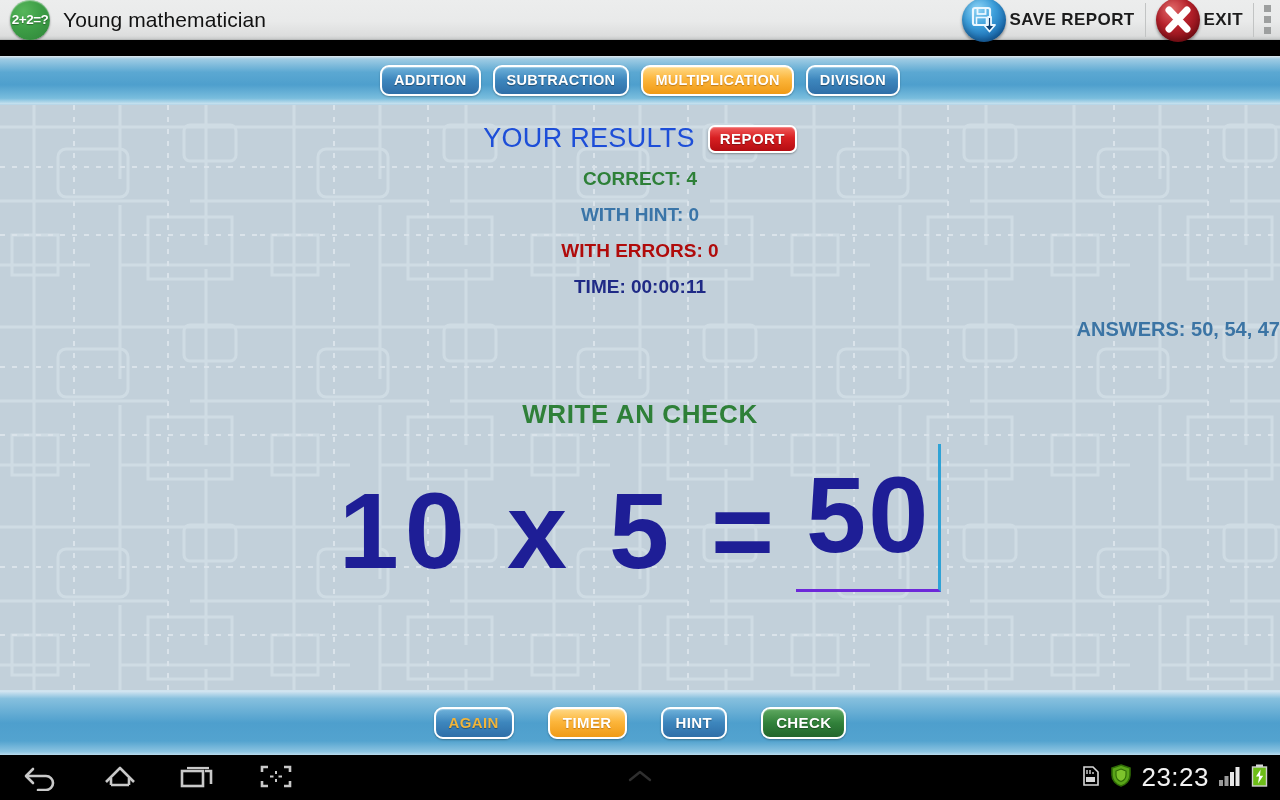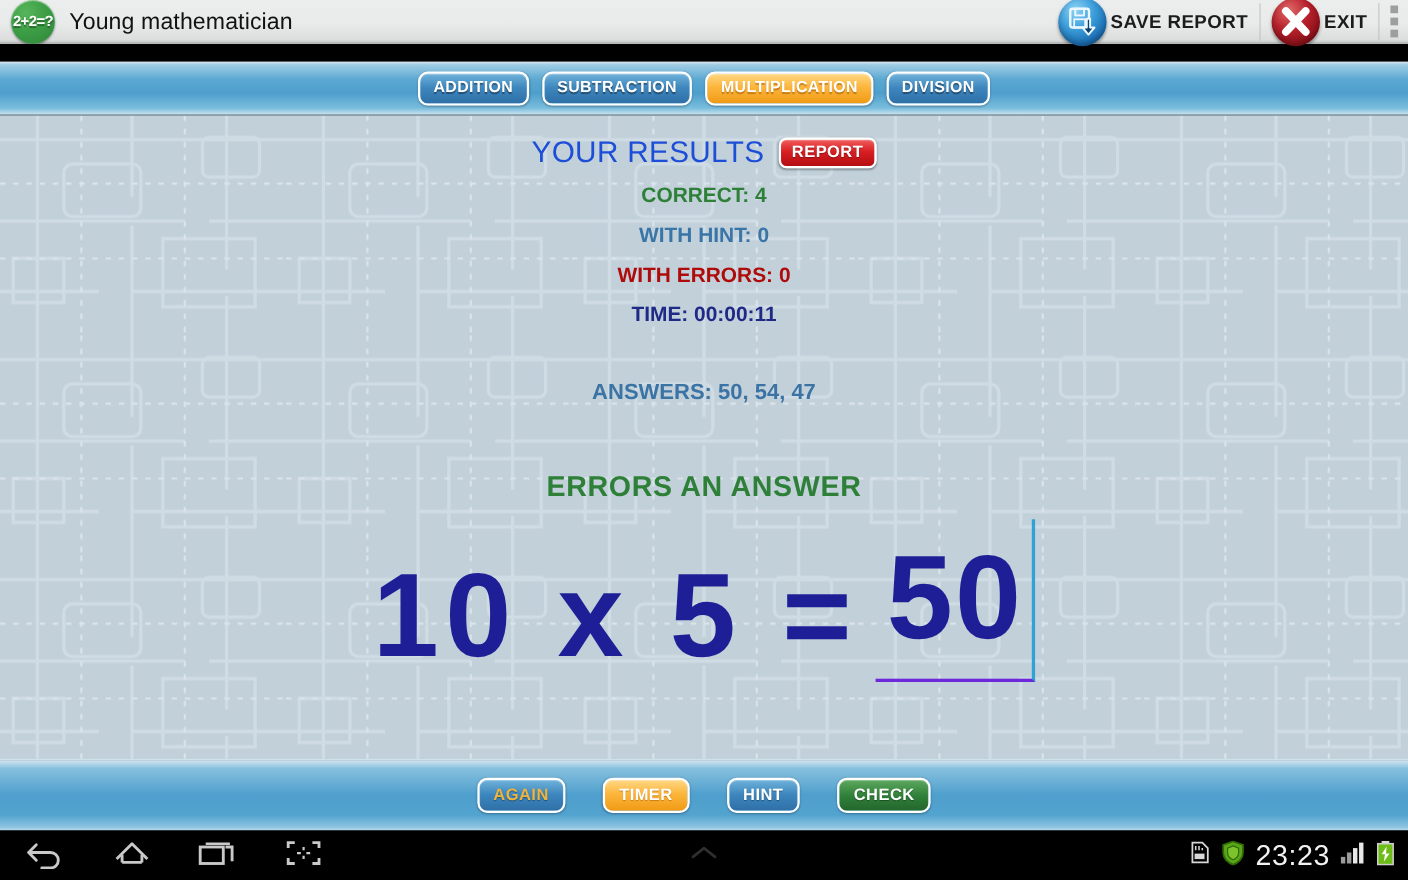--- a/index.html
+++ b/index.html
@@ -91,22 +91,22 @@
     box-shadow:0 1px 2px rgba(0,0,0,.35), inset 0 1px 1px rgba(255,255,255,.3);
     text-shadow:0 1px 1px rgba(0,0,0,.35); cursor:pointer;
   }
 
   .stat{ position:relative; text-align:center; font-size:19px; font-weight:bold; margin-top:14px; }
   .stat.correct{ color:#2e8038; }
   .stat.hint{ color:#3a75a8; }
   .stat.errors{ color:#b00b0b; }
   .stat.time{ color:#1f2a86; }
   .answers{
-    position:relative; text-align:center; font-size:20px; font-weight:bold;
-    color:#3b74a4; margin-top:48px;
+    position:relative; text-align:right; font-size:20px; font-weight:bold;
+    color:#3b74a4; margin-top:20px;
   }
   .write-title{
     position:relative; text-align:center; font-size:26px; font-weight:bold;
     color:#2e8038; letter-spacing:.6px; margin-top:58px;
   }
 
   .equation{
     position:relative; margin-top:14px;
     display:flex; align-items:flex-end; justify-content:center;
   }
@@ -231,21 +231,21 @@
       <div class="report-btn">REPORT</div>
     </div>
 
     <div class="stat correct">CORRECT: 4</div>
     <div class="stat hint">WITH HINT: 0</div>
     <div class="stat errors">WITH ERRORS: 0</div>
     <div class="stat time">TIME: 00:00:11</div>
 
     <div class="answers">ANSWERS: 50, 54, 47</div>
 
-    <div class="write-title">ERRORS AN ANSWER</div>
+    <div class="write-title">WRITE AN CHECK</div>
 
     <div class="equation">
       <div class="eqtxt">10 x 5 =</div>
       <div class="answer-box">
         <span class="answer-val">50</span>
       </div>
     </div>
   </div>
 
   <div class="bottomband">

